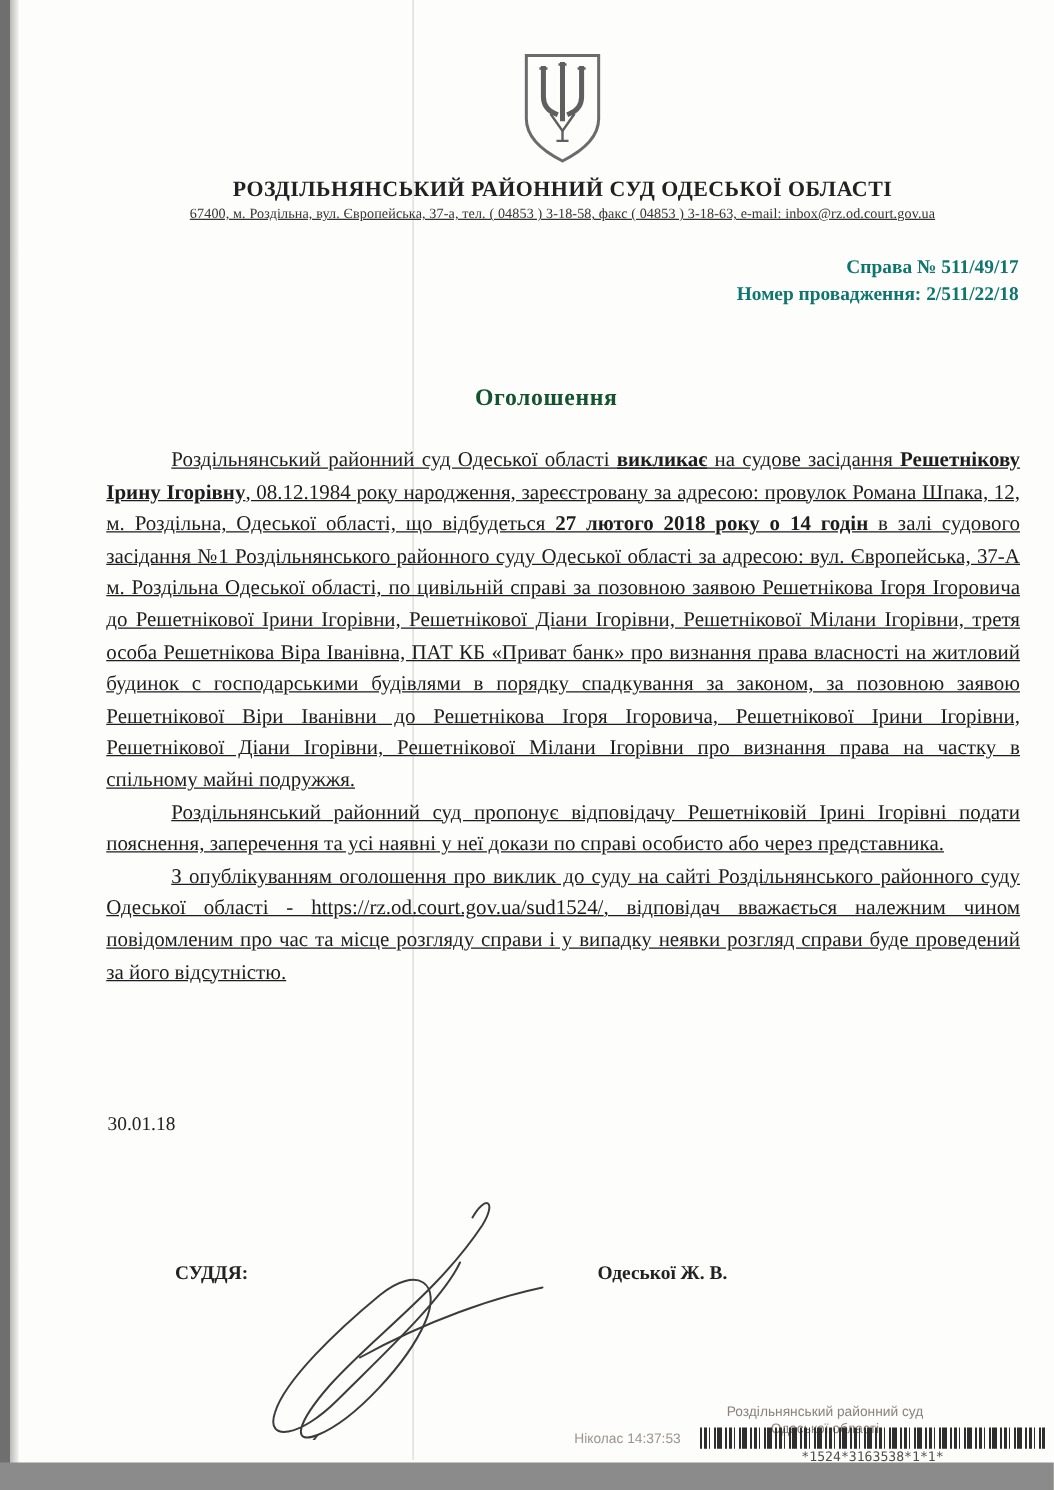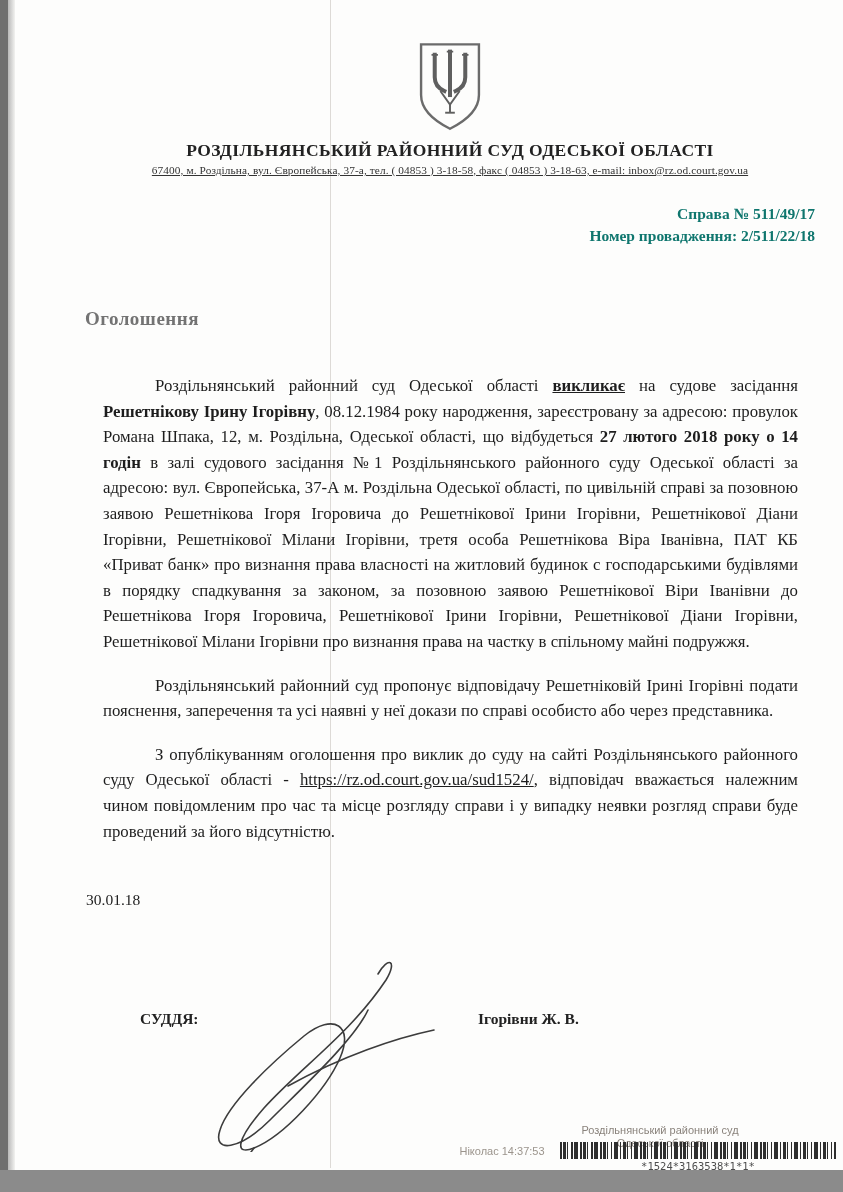--- a/index.html
+++ b/index.html
@@ -29,27 +29,27 @@
   .address-line{
     margin-top:3px;font-size:11.3px;color:#333;
     text-decoration:underline;letter-spacing:.1px;text-align:center;
   }
 
   
   .case-block{position:absolute;right:28px;top:203px;text-align:right;
     font-size:15.5px;font-weight:bold;line-height:22px;color:#0f766e;}
 
   
-  .doc-title{position:absolute;left:85px;top:308px;width:704px;text-align:left;
-    font-size:19px;font-weight:bold;letter-spacing:.5px;color:#737373;}
+  .doc-title{position:absolute;left:85px;top:308px;width:704px;text-align:center;
+    font-size:19px;font-weight:bold;letter-spacing:.5px;color:#14532d;}
 
   
   .body-text{position:absolute;left:85px;top:355px;width:731px;
     font-size:16.8px;line-height:25.6px;text-align:justify;color:#1d1d1d;}
-  .body-text p{margin:18px;text-indent:52px;}
+  .body-text p{margin:0;text-indent:52px;text-decoration:underline;}
   .seg-bold{font-weight:bold;}
   .seg-bold-underline{font-weight:bold;text-decoration:underline;}
   .seg-underline{text-decoration:underline;}
 
   .doc-date{position:absolute;left:86px;top:891px;font-size:15.5px;color:#222;}
 
   
   .judge-label{position:absolute;left:140px;top:1010px;font-size:15.5px;font-weight:bold;color:#222;}
   .judge-name{position:absolute;left:478px;top:1010px;font-size:15.5px;font-weight:bold;color:#222;}
   .signature{position:absolute;left:192px;top:952px;width:250px;height:200px;}
@@ -118,21 +118,21 @@
   <div class="judge-label">СУДДЯ:</div>
   <span class="signature">
     <svg viewBox="0 0 250 200" width="250" height="200">
       <g fill="none" stroke="#3c3c3c" stroke-width="1.6" stroke-linecap="round">
         <path d="M186,22 C196,4 206,8 194,28 C158,82 108,116 72,156 C44,188 42,204 62,196 C92,184 134,138 148,106 C162,74 142,60 112,84 C78,112 36,152 28,178 C20,202 48,198 78,168 C112,134 162,88 176,58"></path>
         <path d="M96,134 C150,104 204,86 242,78"></path>
         <path d="M62,196 C52,210 44,216 40,208"></path>
       </g>
     </svg>
   </span>
-  <div class="judge-name">Ігорівни Ж.  В.</div>
+  <div class="judge-name">Одеської Ж.  В.</div>
 
   <div class="footer-court">
     <div>Роздільнянський районний суд</div>
     <div>Одеської області</div>
   </div>
   <div class="operator-stamp">Ніколас 14:37:53</div>
   <div class="barcode"></div>
   <div class="barcode-text">*1524*3163538*1*1*</div>
 
   <div class="scan-edge-bottom"></div>

